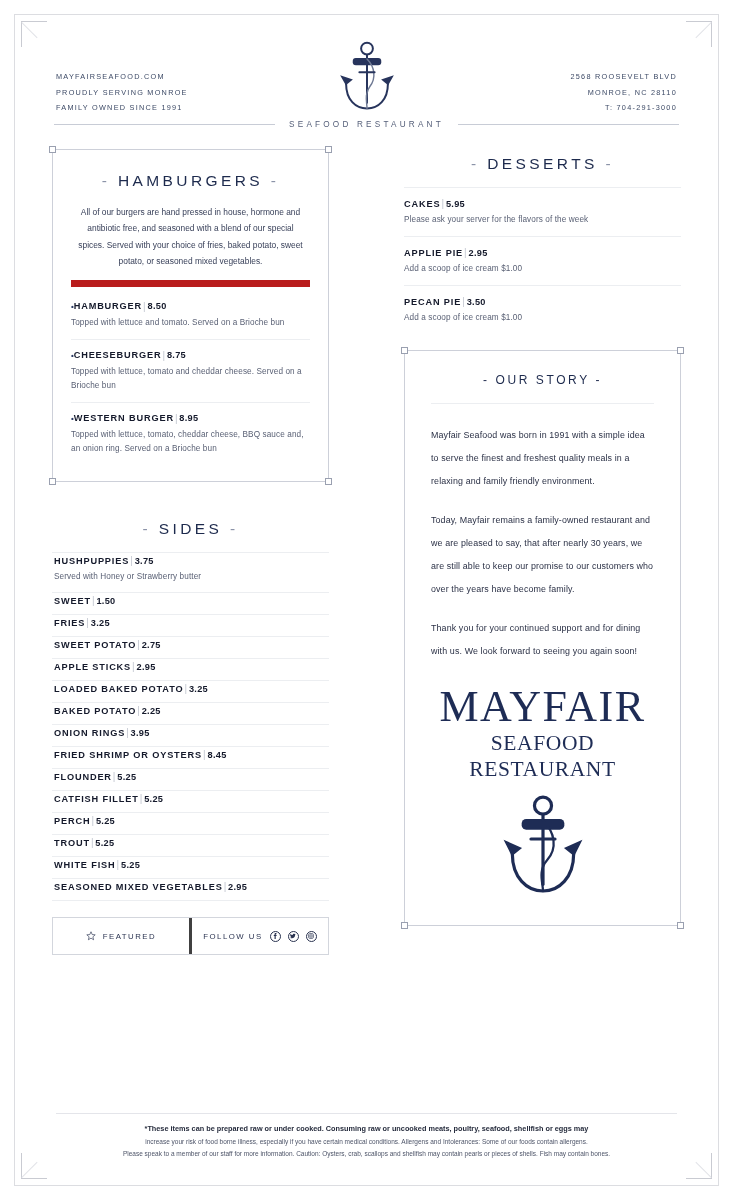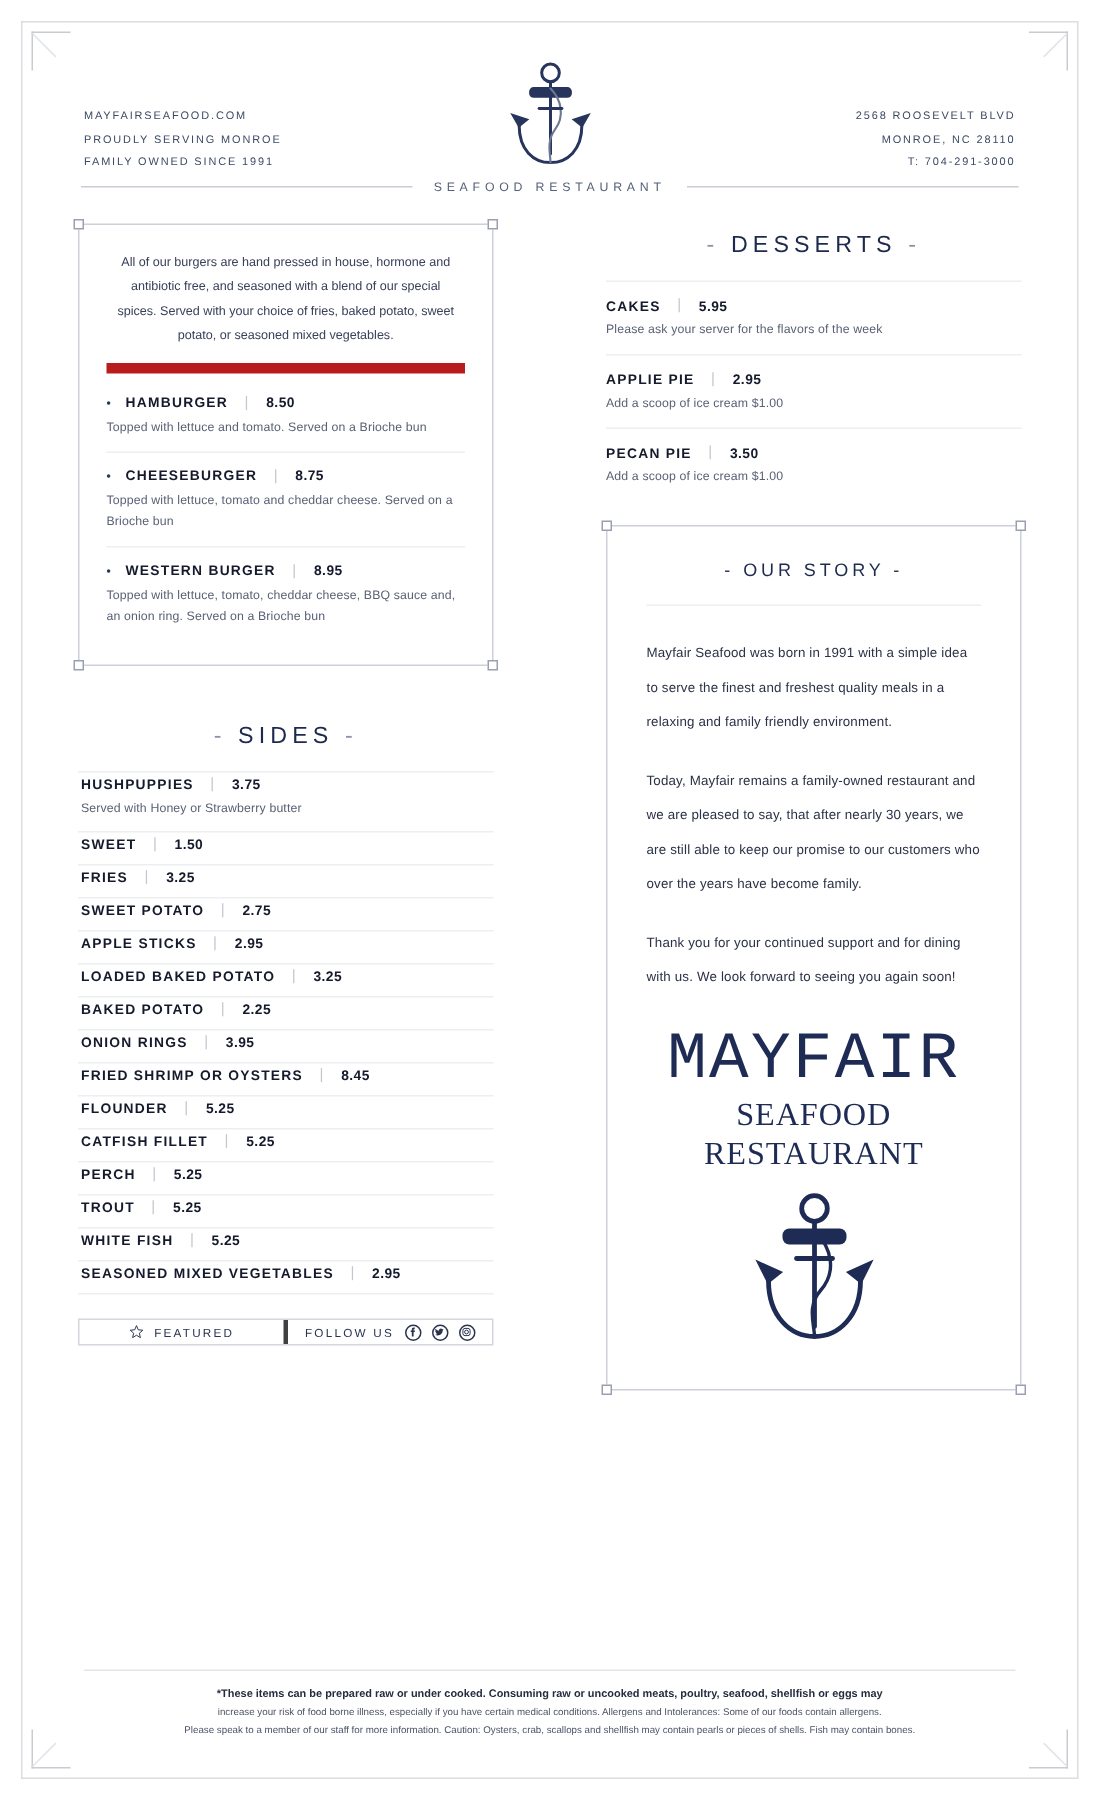--- a/index.html
+++ b/index.html
@@ -131,21 +131,21 @@
     border-bottom: 7px solid #b91c1c;
     margin-bottom: 4px;
   }
 
   
   .item { padding: 10px 0 9px 0; border-bottom: 1px solid #eceef1; }
   .item:last-child { border-bottom: none; }
   .item-hd {
     display: flex;
     align-items: center;
-    gap: 11px;
+    gap: 1px;
     font-size: 9.2px;
     letter-spacing: 0.85px;
     font-weight: bold;
     color: #14192b;
   }
   .bullet { color: #2b3a63; font-size: 8px; margin-right: -2px; }
   .pipe { color: #c3c7d1; font-weight: 300; font-size: 10px; }
   .price { font-weight: bold; color: #14192b; letter-spacing: 0.3px; }
   .star-badge { width: 10px; height: 10px; display: inline-block; }
   .item-desc {
@@ -162,21 +162,21 @@
   .sides-list .item:last-child { border-bottom: 1px solid #eceef1; }
 
   
   .dessert-list .item:first-child { border-top: 1px solid #eceef1; }
 
   
   .bottom-bar {
     display: flex;
     border: 1px solid #d3d6dd;
     margin-top: 16px;
-    height: 18px;
+    height: 38px;
   }
   .bb-cell {
     flex: 1;
     display: flex;
     align-items: center;
     justify-content: center;
     gap: 7px;
     font-size: 7.8px;
     letter-spacing: 1.5px;
     color: #2a3350;
@@ -207,21 +207,21 @@
     color: #1d2a4d;
     font-size: 12px;
     letter-spacing: 2.6px;
     padding-bottom: 16px;
     border-bottom: 1px solid #eceef1;
     margin-bottom: 20px;
   }
 
   .wordmark { text-align: center; margin-top: 22px; }
   .wm1 {
-    font-family: Liberation Mono, monospace;
+    font-family: Liberation Serif, serif;
     font-size: 44px;
     letter-spacing: 1.5px;
     color: #1e2c55;
     line-height: 1.02;
   }
   .wm2 {
     font-family: "Liberation Serif", serif;
     font-size: 21.5px;
     letter-spacing: 0.6px;
     color: #1e2c55;
@@ -295,20 +295,25 @@
   <div class="columns">
 
     <div class="col-left">
 
       <div class="framed">
         <span class="sq tl"></span>
         <span class="sq tr"></span>
         <span class="sq bl"></span>
         <span class="sq br"></span>
 
+        <div class="sect-title">
+          <span class="dash">-</span>
+          <span>HAMBURGERS</span>
+          <span class="dash">-</span>
+        </div>
 
         <div class="intro">All of our burgers are hand pressed in house, hormone and antibiotic free, and seasoned with a blend of our special spices. Served with your choice of fries, baked potato, sweet potato, or seasoned mixed vegetables.</div>
 
         <div>
           <div class="item">
             <div class="item-hd">
               <span class="bullet">•</span>
               <span>HAMBURGER</span>
               <span class="pipe">|</span>
               <span class="price">8.50</span>

